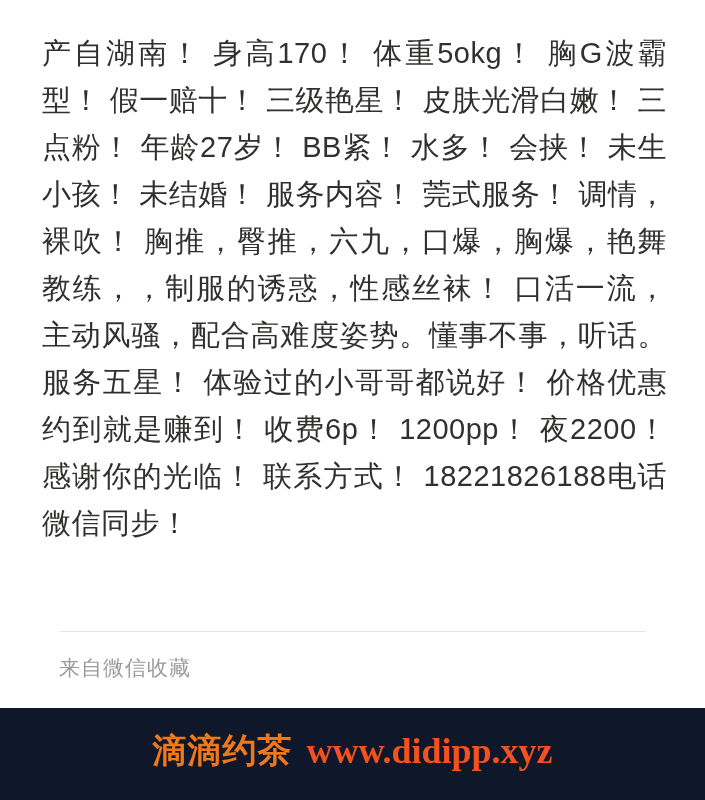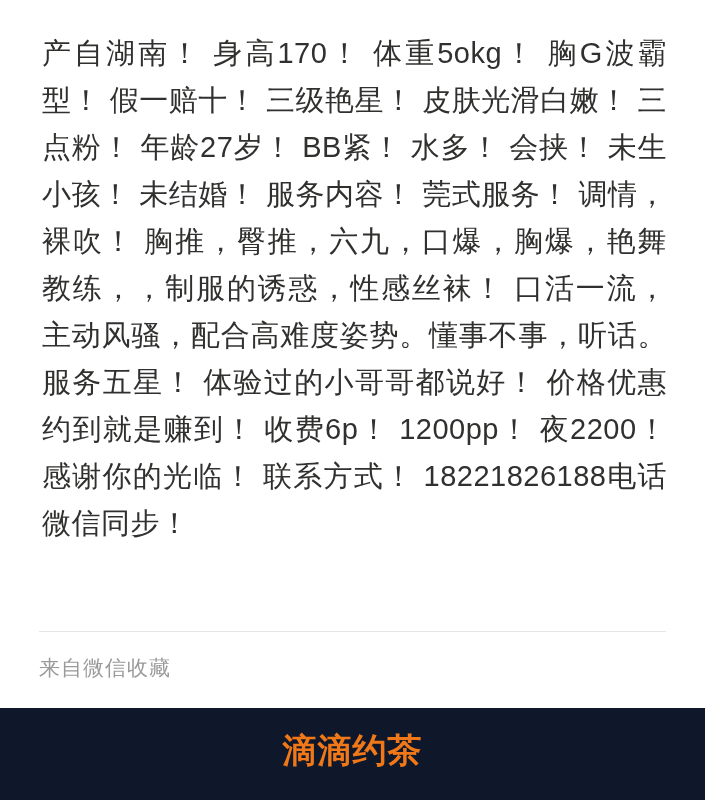--- a/index.html
+++ b/index.html
@@ -33,21 +33,21 @@
     letter-spacing: 0.5px;
     color: #30302f;
     text-align: justify;
     word-break: break-all;
     font-weight: 400;
   }
   .spacer {
     flex: 1 1 auto;
   }
   .footer-area {
-    padding: 0 39px;
+    padding: 0 59px;
     flex: 0 0 auto;
   }
   .divider {
     height: 1px;
     background: #e6e6e6;
     width: 100%;
     margin: 0 0 0 0;
   }
   .source-line {
     font-size: 21px;
@@ -90,15 +90,16 @@
 
   <div class="spacer"></div>
 
   <div class="footer-area">
     <div class="divider"></div>
     <div class="source-line">来自微信收藏</div>
   </div>
 
   <div class="promo-bar">
     <span class="promo-cn">滴滴约茶</span>
+    <span class="promo-url">www.didipp.xyz</span>
   </div>
 
 </div>
 
 </body></html>

